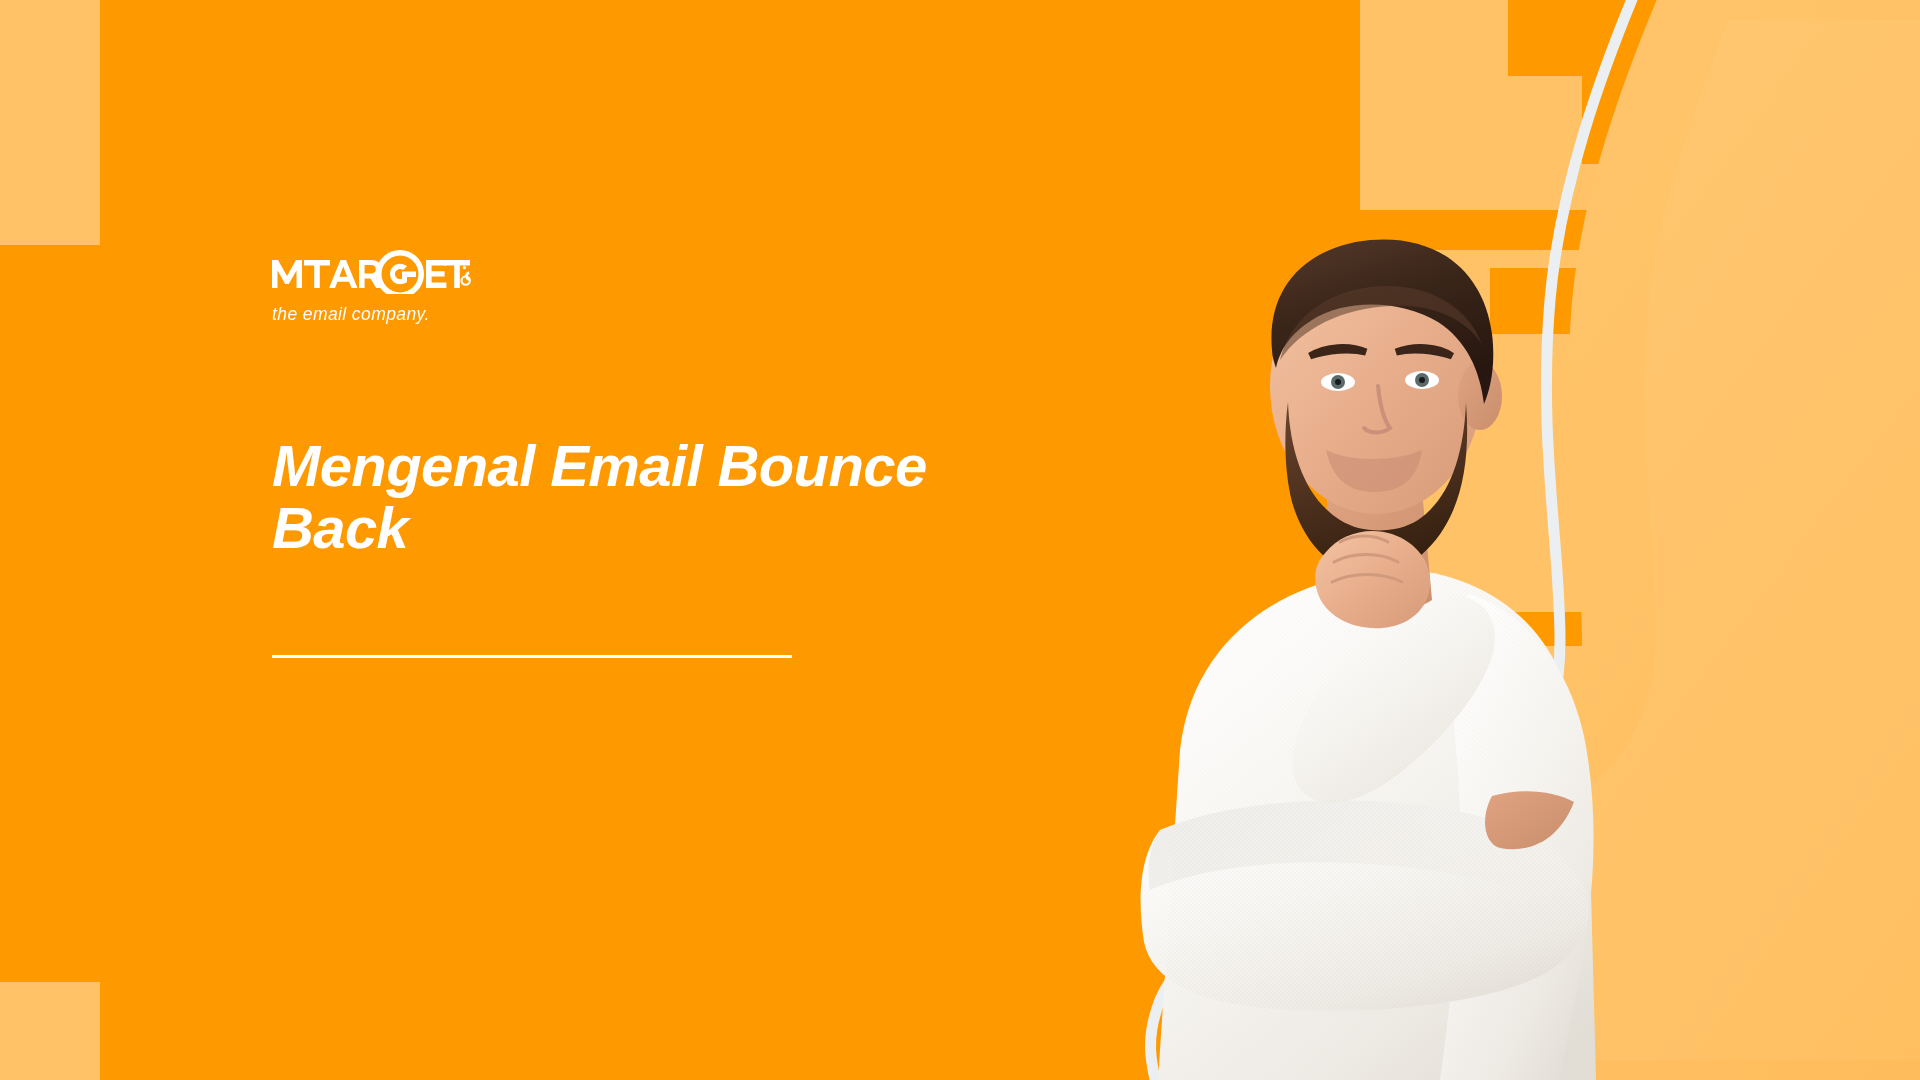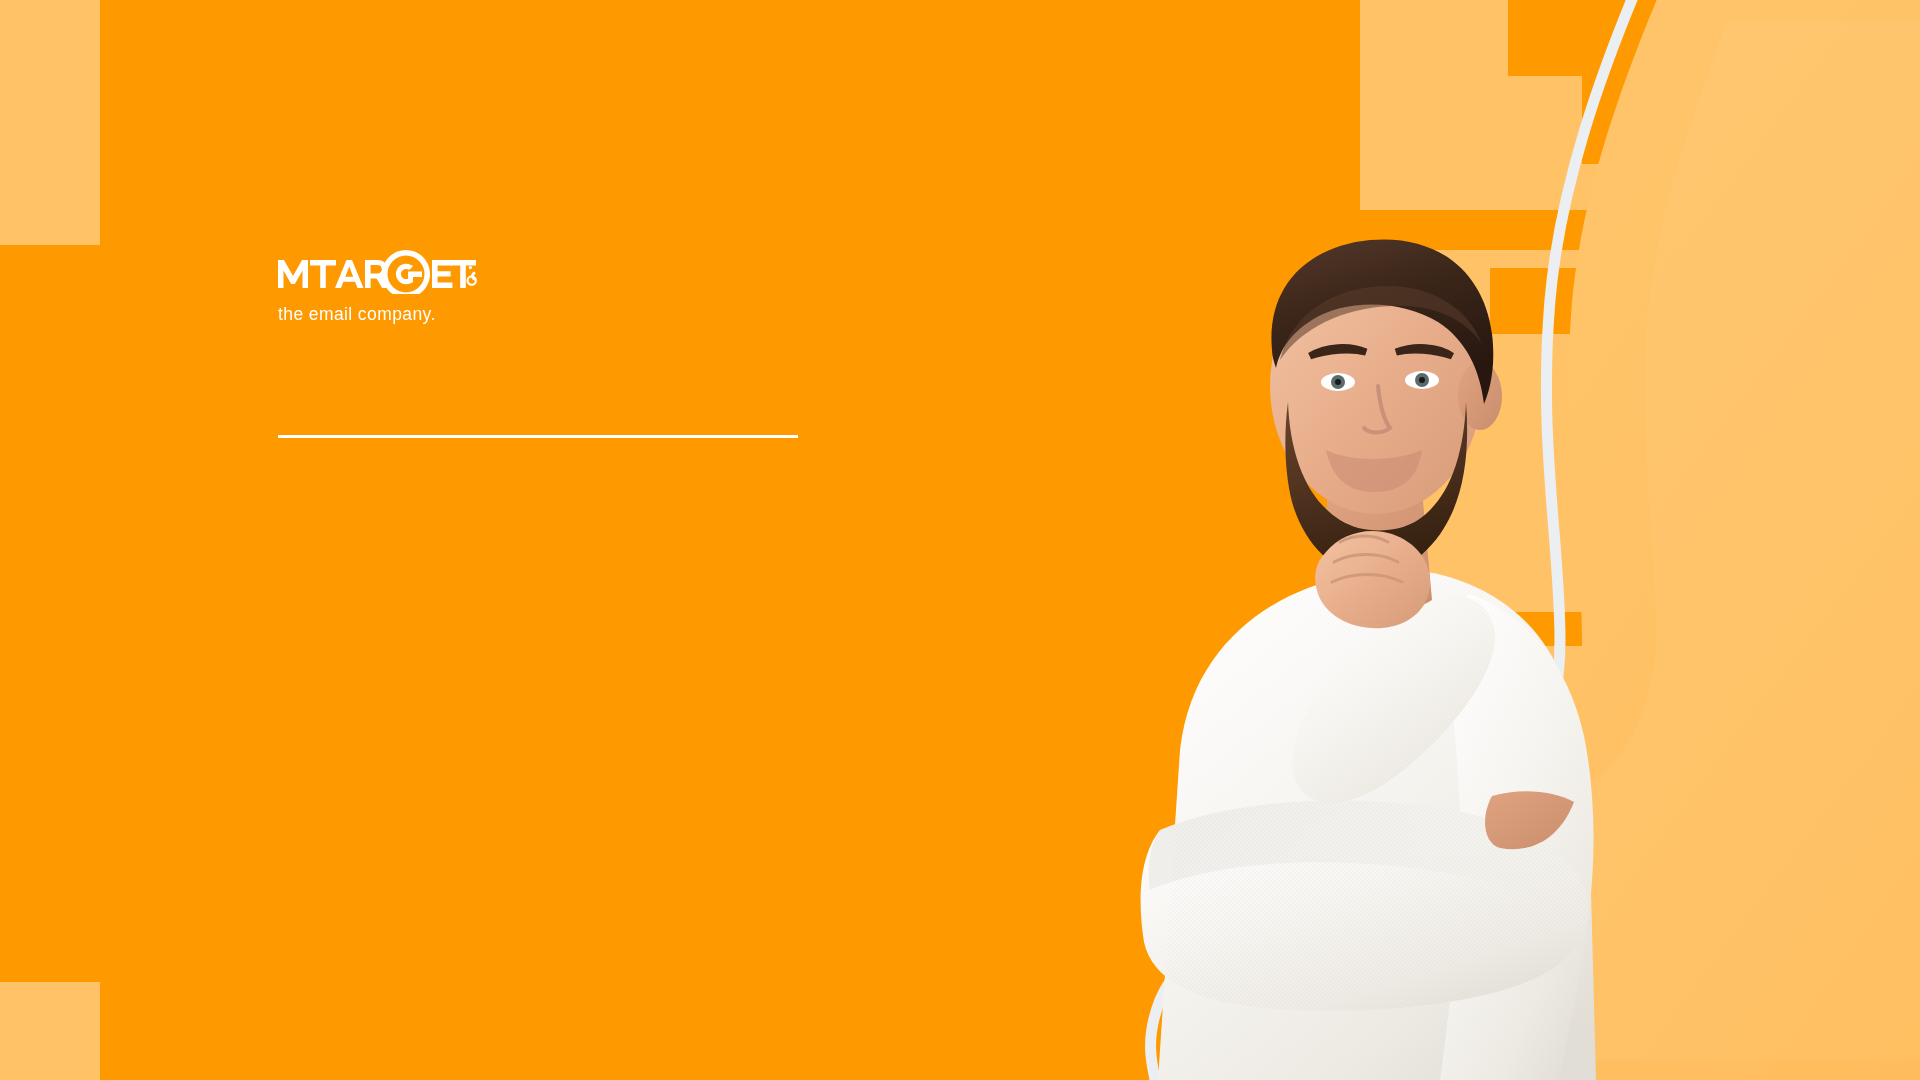--- a/index.html
+++ b/index.html
@@ -24,21 +24,21 @@
 
   
   .blob-wrap { position:absolute; right:0; top:0; width:1060px; height:1080px; }
   .blob-wrap svg { display:block; width:100%; height:100%; }
 
   
   .photo { position:absolute; left:1040px; top:190px; width:560px; height:890px; }
   .photo svg { display:block; width:100%; height:100%; overflow:visible; }
 
   
-  .content { position:absolute; left:278px; top:246px; width:760px; }
+  .content { position:absolute; left:272px; top:246px; width:760px;font-style:italic; }
 
   .logo { position:relative; width:200px; margin-bottom:110px; }
   .logo .mark { position:relative; height:46px; }
   .logo .mark svg { display:block; }
   .logo .tagline {
     margin-top:12px;
     color:#ffffff;
     font-size:17.5px;
     letter-spacing:.4px;
     font-weight:400;
@@ -306,17 +306,21 @@
             <circle cx="1.6" cy="1.6" r="1.6"></circle>
             <path d="M11.6,1.3 C11.6,4.0 9.6,5.9 7.0,5.9 C4.3,5.9 2.3,4.0 2.3,1.3
                      L5.1,1.3 C5.1,2.5 5.9,3.3 7.0,3.3 C8.1,3.3 8.9,2.5 8.9,1.3 Z" transform="translate(3,-4) rotate(-8)"></path>
             <circle cx="14.6" cy="0.3" r="4.2" fill="none" stroke="#ffffff" stroke-width="2.1"></circle>
           </g>
         </svg>
       </div>
       <div class="tagline">the email company.</div>
     </div>
 
+    <h1 class="headline">
+      <span>Mengenal Email Bounce</span><br>
+      <span>Back</span>
+    </h1>
 
     <div class="rule"></div>
   </div>
 
 </div>
 
 </body></html>

